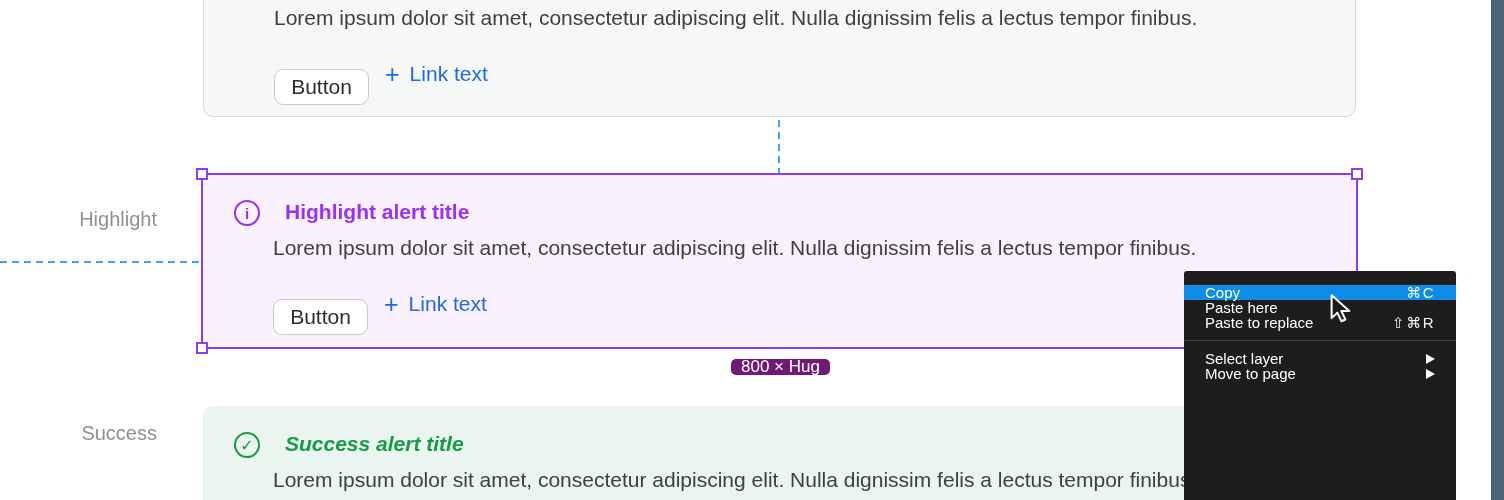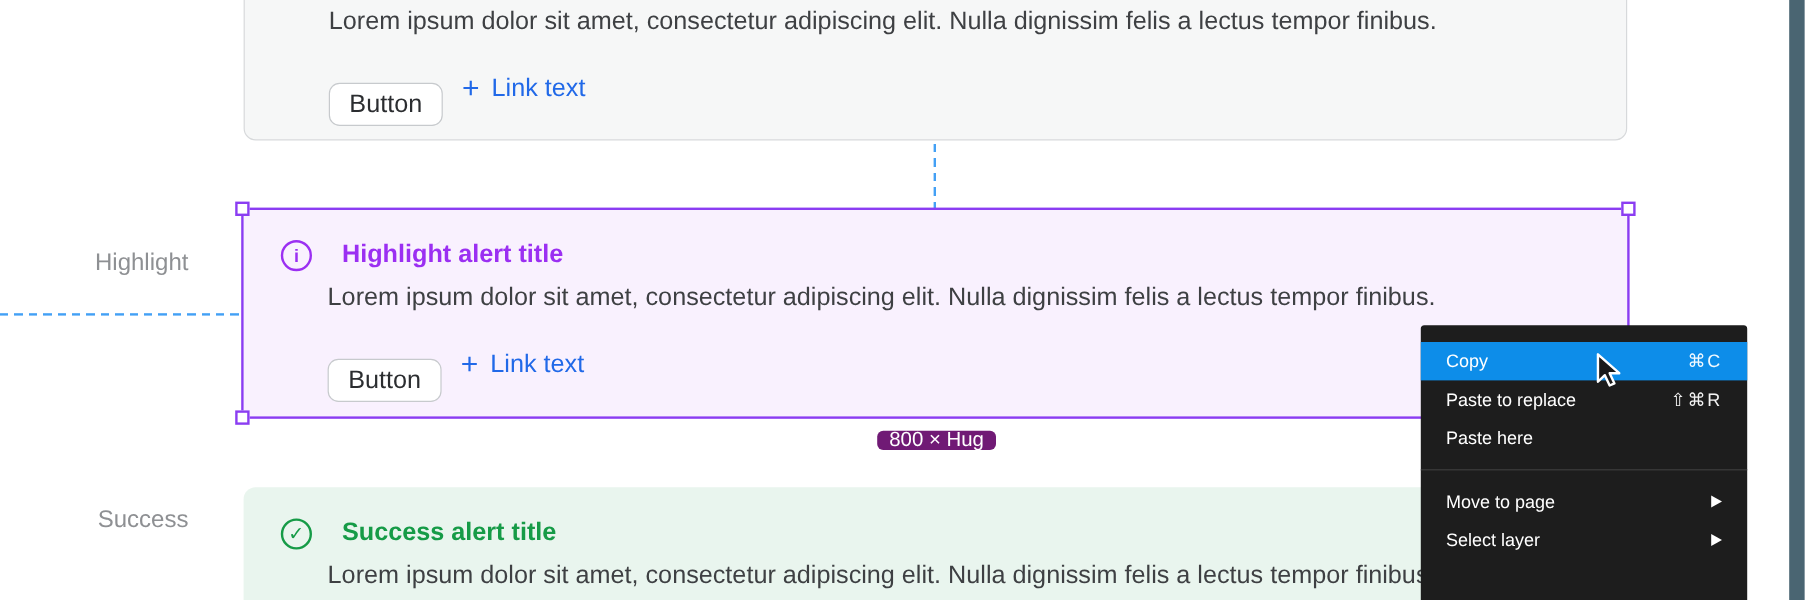--- a/index.html
+++ b/index.html
@@ -19,21 +19,21 @@
   .card.highlightc { top:174px; background:#f9f1fe; }
   .card.successc { top:406px; background:#e9f5ee; }
 
   .alert-icon { position:absolute; left:31px; top:26px; width:26px; height:26px;
     border-radius:50%; border:2px solid; display:flex; align-items:center; justify-content:center;
     font-size:15px; font-weight:700; }
   .alert-icon.purple { border-color:#9b2ff2; color:#9b2ff2; }
   .alert-icon.green  { border-color:#169b47; color:#169b47; font-weight:400; font-size:16px; }
   .alert-title { position:absolute; left:82px; top:26px; font-size:21px; font-weight:700; white-space:nowrap; }
   .alert-title.purple { color:#9b2ff2; }
-  .alert-title.green  { color:#169b47; }
+  .alert-title.green  { color:#169b47;font-style:italic; }
   .alert-body { position:absolute; left:70px; top:62px; font-size:21px; color:#3e4043; white-space:nowrap;text-align:right; }
   .alert-button { position:absolute; left:70px; top:112px; width:95px; height:36px;
     background:#ffffff; border:1px solid #c7cacd; border-radius:9px;
     font-size:21px; color:#2b2d30; display:flex; align-items:center; justify-content:center; cursor:default;margin-top:13px; }
   .alert-link { position:absolute; left:181px; top:112px; height:36px; display:flex;
     align-items:center; gap:10px; color:#2169e8; font-size:21px; font-weight:500; white-space:nowrap; }
   .alert-link .plus { font-size:25px; font-weight:400; line-height:1; }
 
   
   .row-label { position:absolute; left:0; width:157px; text-align:right;
@@ -48,21 +48,21 @@
   .handle.tl { left:-7px; top:-7px; } .handle.tr { right:-7px; top:-7px; }
   .handle.bl { left:-7px; bottom:-7px; } .handle.br { right:-7px; bottom:-7px; }
 
   .size-badge { position:absolute; left:731px; top:359px; height:16px; padding:0 10px;
     background:#701a75; border-radius:5px; color:#fff; font-size:17px; font-weight:500;
     display:flex; align-items:center; white-space:nowrap; }
 
   
   .context-menu { position:absolute; left:1184px; top:271px; width:272px; height:229px;
     background:#1d1d1d; border-radius:3px 3px 0 0; padding-top:14px; z-index:10; }
-  .menu-item { height:32px; display:flex; align-items:center; padding:0 21px;
+  .menu-item { height:15px; display:flex; align-items:center; padding:0 21px;
     color:#ffffff; font-size:15px; cursor:default; }
   .menu-item.highlighted { background:#0d8de9; }
   .menu-item .shortcut { margin-left:auto; font-size:15px; color:rgba(255,255,255,0.95); letter-spacing:1.5px; }
   .submenu-arrow { margin-left:auto; width:0; height:0;
     border-left:9px solid #ffffff; border-top:5px solid transparent; border-bottom:5px solid transparent; }
   .menu-sep { height:1px; background:#3e3e3e; margin:10px 0; }
 
   
   .cursor { position:absolute; left:1330px; top:294px; z-index:20; pointer-events:none; }
 
@@ -118,33 +118,33 @@
   </div>
 
   <div class="size-badge">800 × Hug</div>
 
   <div class="context-menu">
     <div class="menu-item highlighted">
       <span>Copy</span>
       <span class="shortcut">⌘C</span>
     </div>
     <div class="menu-item">
+      <span>Paste here</span>
+    </div>
+    <div class="menu-item">
       <span>Paste to replace</span>
       <span class="shortcut">⇧⌘R</span>
     </div>
-    <div class="menu-item">
-      <span>Paste here</span>
-    </div>
     <div class="menu-sep"></div>
     <div class="menu-item">
-      <span>Move to page</span>
+      <span>Select layer</span>
       <span class="submenu-arrow"></span>
     </div>
     <div class="menu-item">
-      <span>Select layer</span>
+      <span>Move to page</span>
       <span class="submenu-arrow"></span>
     </div>
   </div>
 
   <div class="cursor">
     <svg width="22" height="30" viewBox="0 0 17 24">
       <path d="M1 1 L1 19.3 L5.6 14.9 L8.8 21.8 L12 20.4 L8.8 13.6 L15.2 13.6 Z" fill="#1a1a1a" stroke="#ffffff" stroke-width="1.6" stroke-linejoin="round"></path>
     </svg>
   </div>
 

